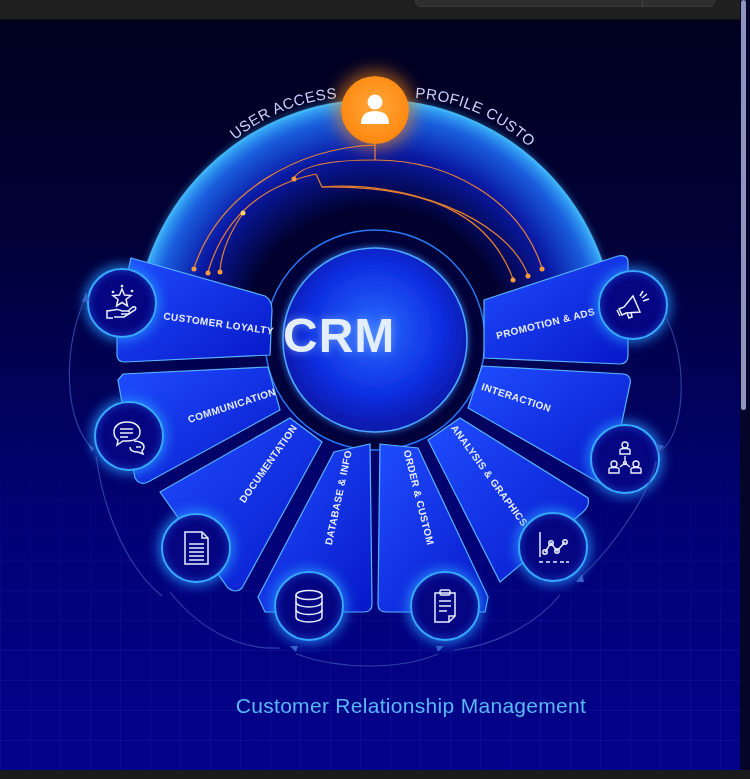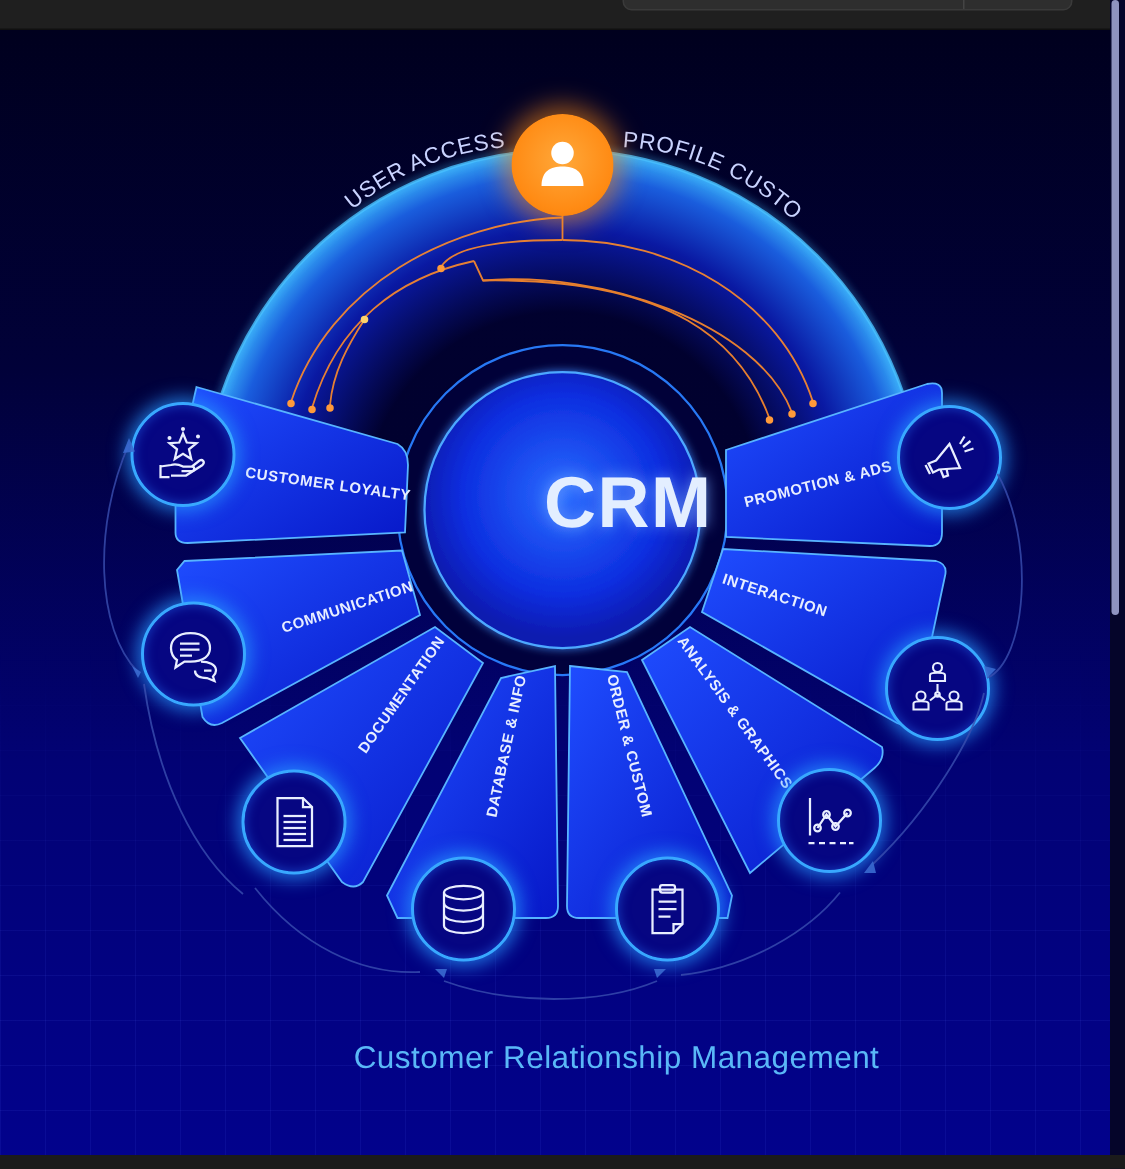--- a/index.html
+++ b/index.html
@@ -31,21 +31,21 @@
     -webkit-mask-image: linear-gradient(180deg, transparent 55%, #000 85%);
     mask-image: linear-gradient(180deg, transparent 55%, #000 85%);
   }
   .scrollbar-track { position: absolute; left: 740px; top: 0; width: 10px; height: 779px; background: #05052a; }
   .scrollbar-thumb { position: absolute; left: 741px; top: 0; width: 5px; height: 410px; background: #8f93c0; border-radius: 3px; }
   .bottombar { position: absolute; left: 0; top: 770px; width: 750px; height: 9px; background: #1b1b1b; }
 
   svg.diagram { position: absolute; left: 0; top: 0; }
   .label-arc { font-size: 15px; fill: #c9d3ff; letter-spacing: 0.5px; }
   .seg-label { position: absolute; color: #e8eeff; font-size: 10px; font-weight: bold; letter-spacing: 0.4px; white-space: nowrap; transform-origin: center center; }
-  .crm-text { position: absolute; left: 283px; top: 288px; width: 180px; text-align: right; color: #e3eeff; font-size: 48px; font-weight: bold; letter-spacing: 1px; text-shadow: 0 0 10px rgba(120,170,255,0.8); padding-left: 12px; }
+  .crm-text { position: absolute; left: 283px; top: 288px; width: 180px; text-align: left; color: #e3eeff; font-size: 48px; font-weight: bold; letter-spacing: 1px; text-shadow: 0 0 10px rgba(120,170,255,0.8); }
   .icon-circle {
     position: absolute; width: 66px; height: 66px; border-radius: 50%;
     background: #060682; border: 2px solid #38a8ff;
     box-shadow: 0 0 12px 3px rgba(40,150,255,0.75), inset 0 0 8px rgba(40,120,255,0.5);
     display: flex; align-items: center; justify-content: center;
   }
   .icon-circle svg { width: 40px; height: 40px; }
   .user-circle {
     position: absolute; left: 341px; top: 76px; width: 68px; height: 68px; border-radius: 50%;
     background: radial-gradient(circle at 50% 45%, #ffa83a 0%, #ff8b14 65%, #f07a08 100%);

